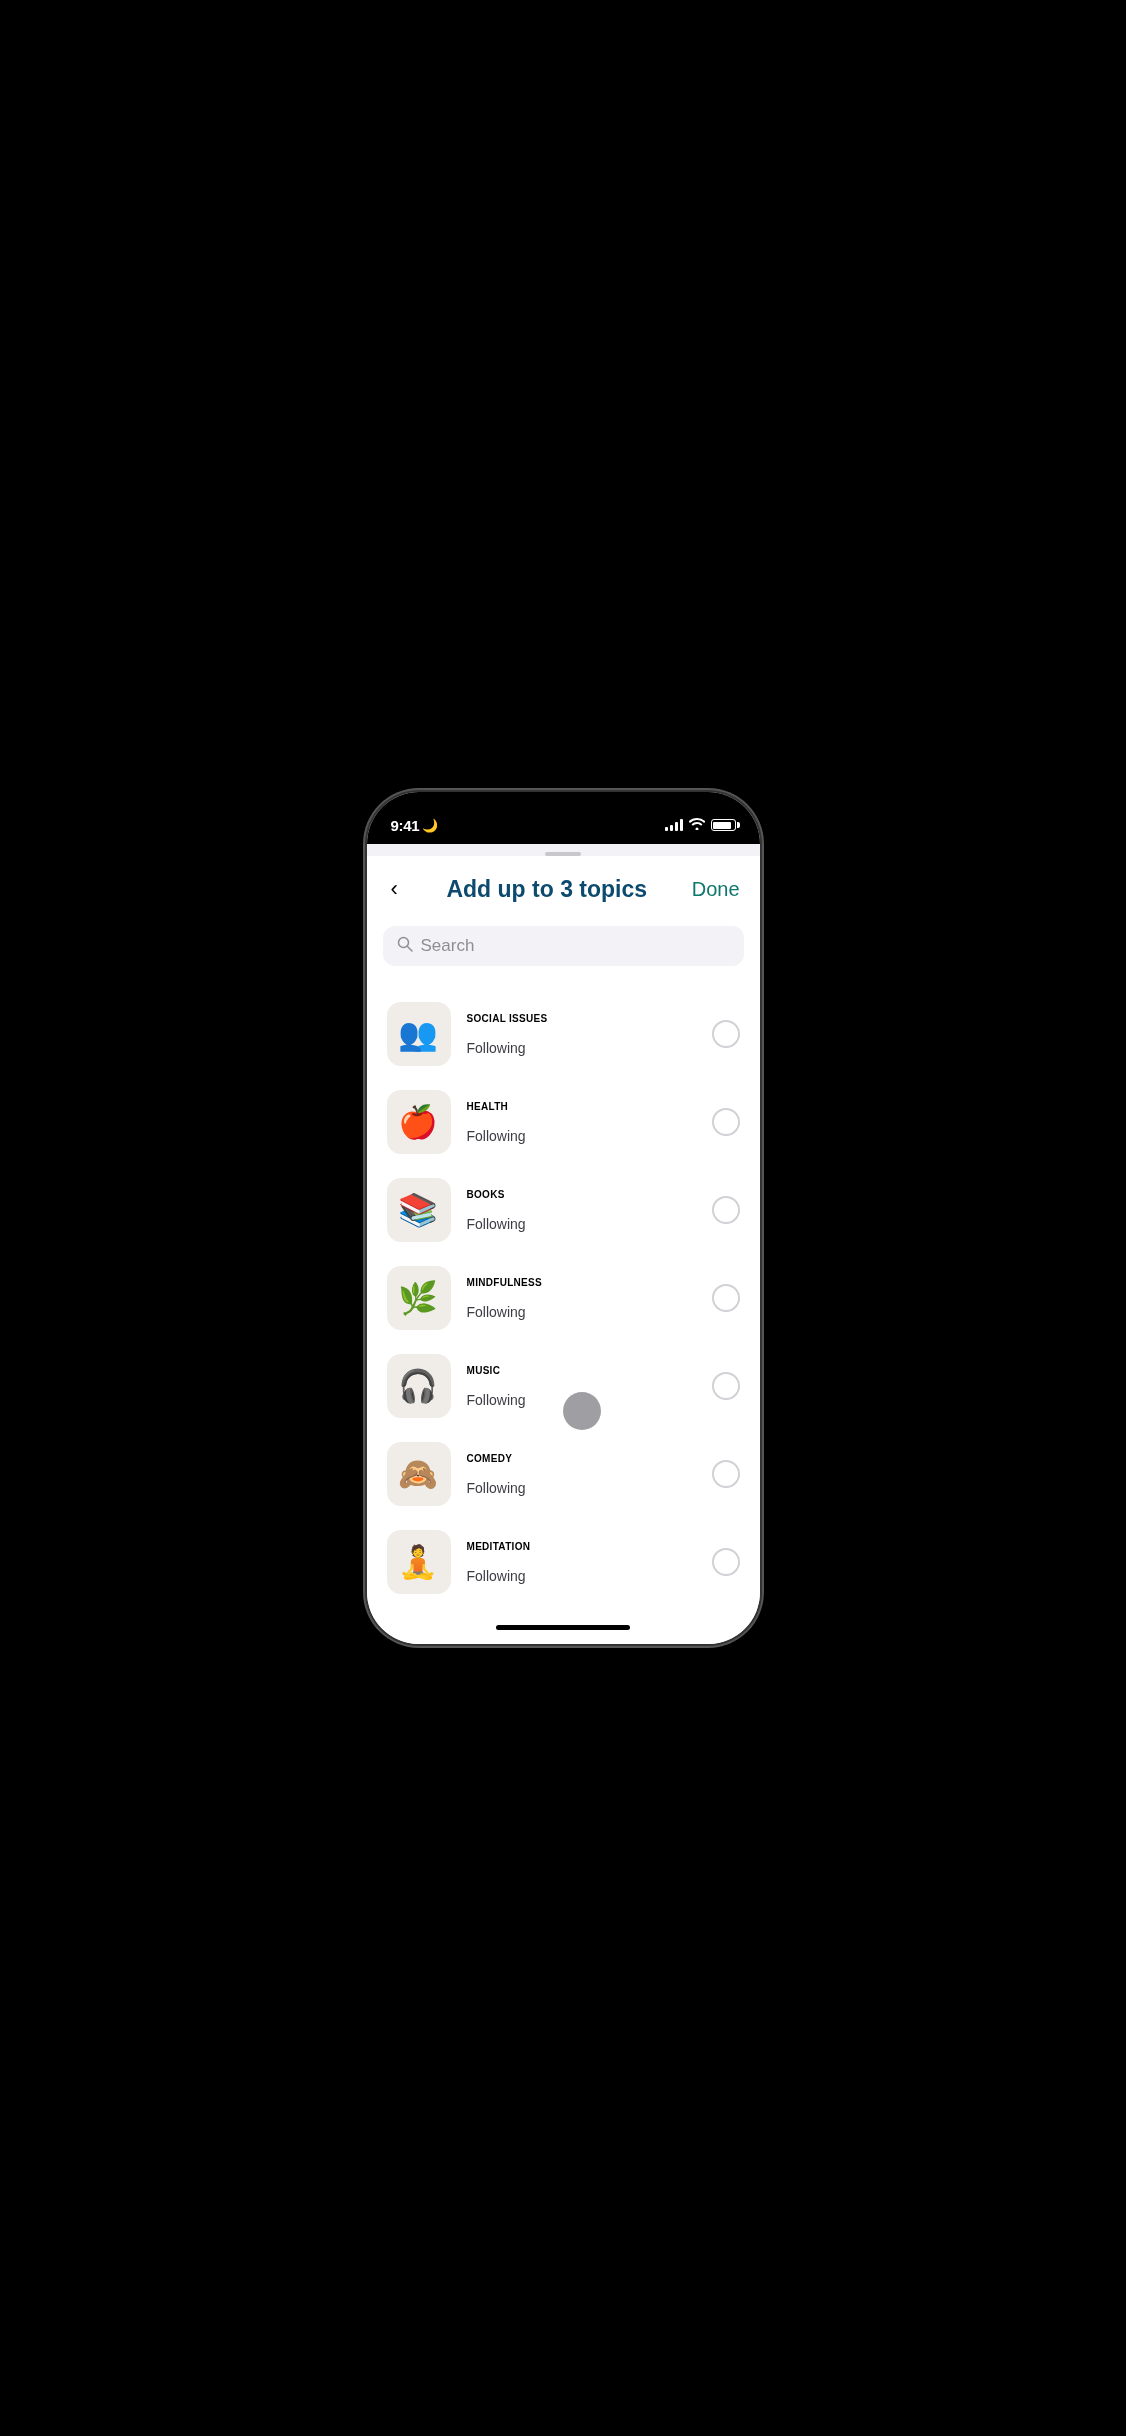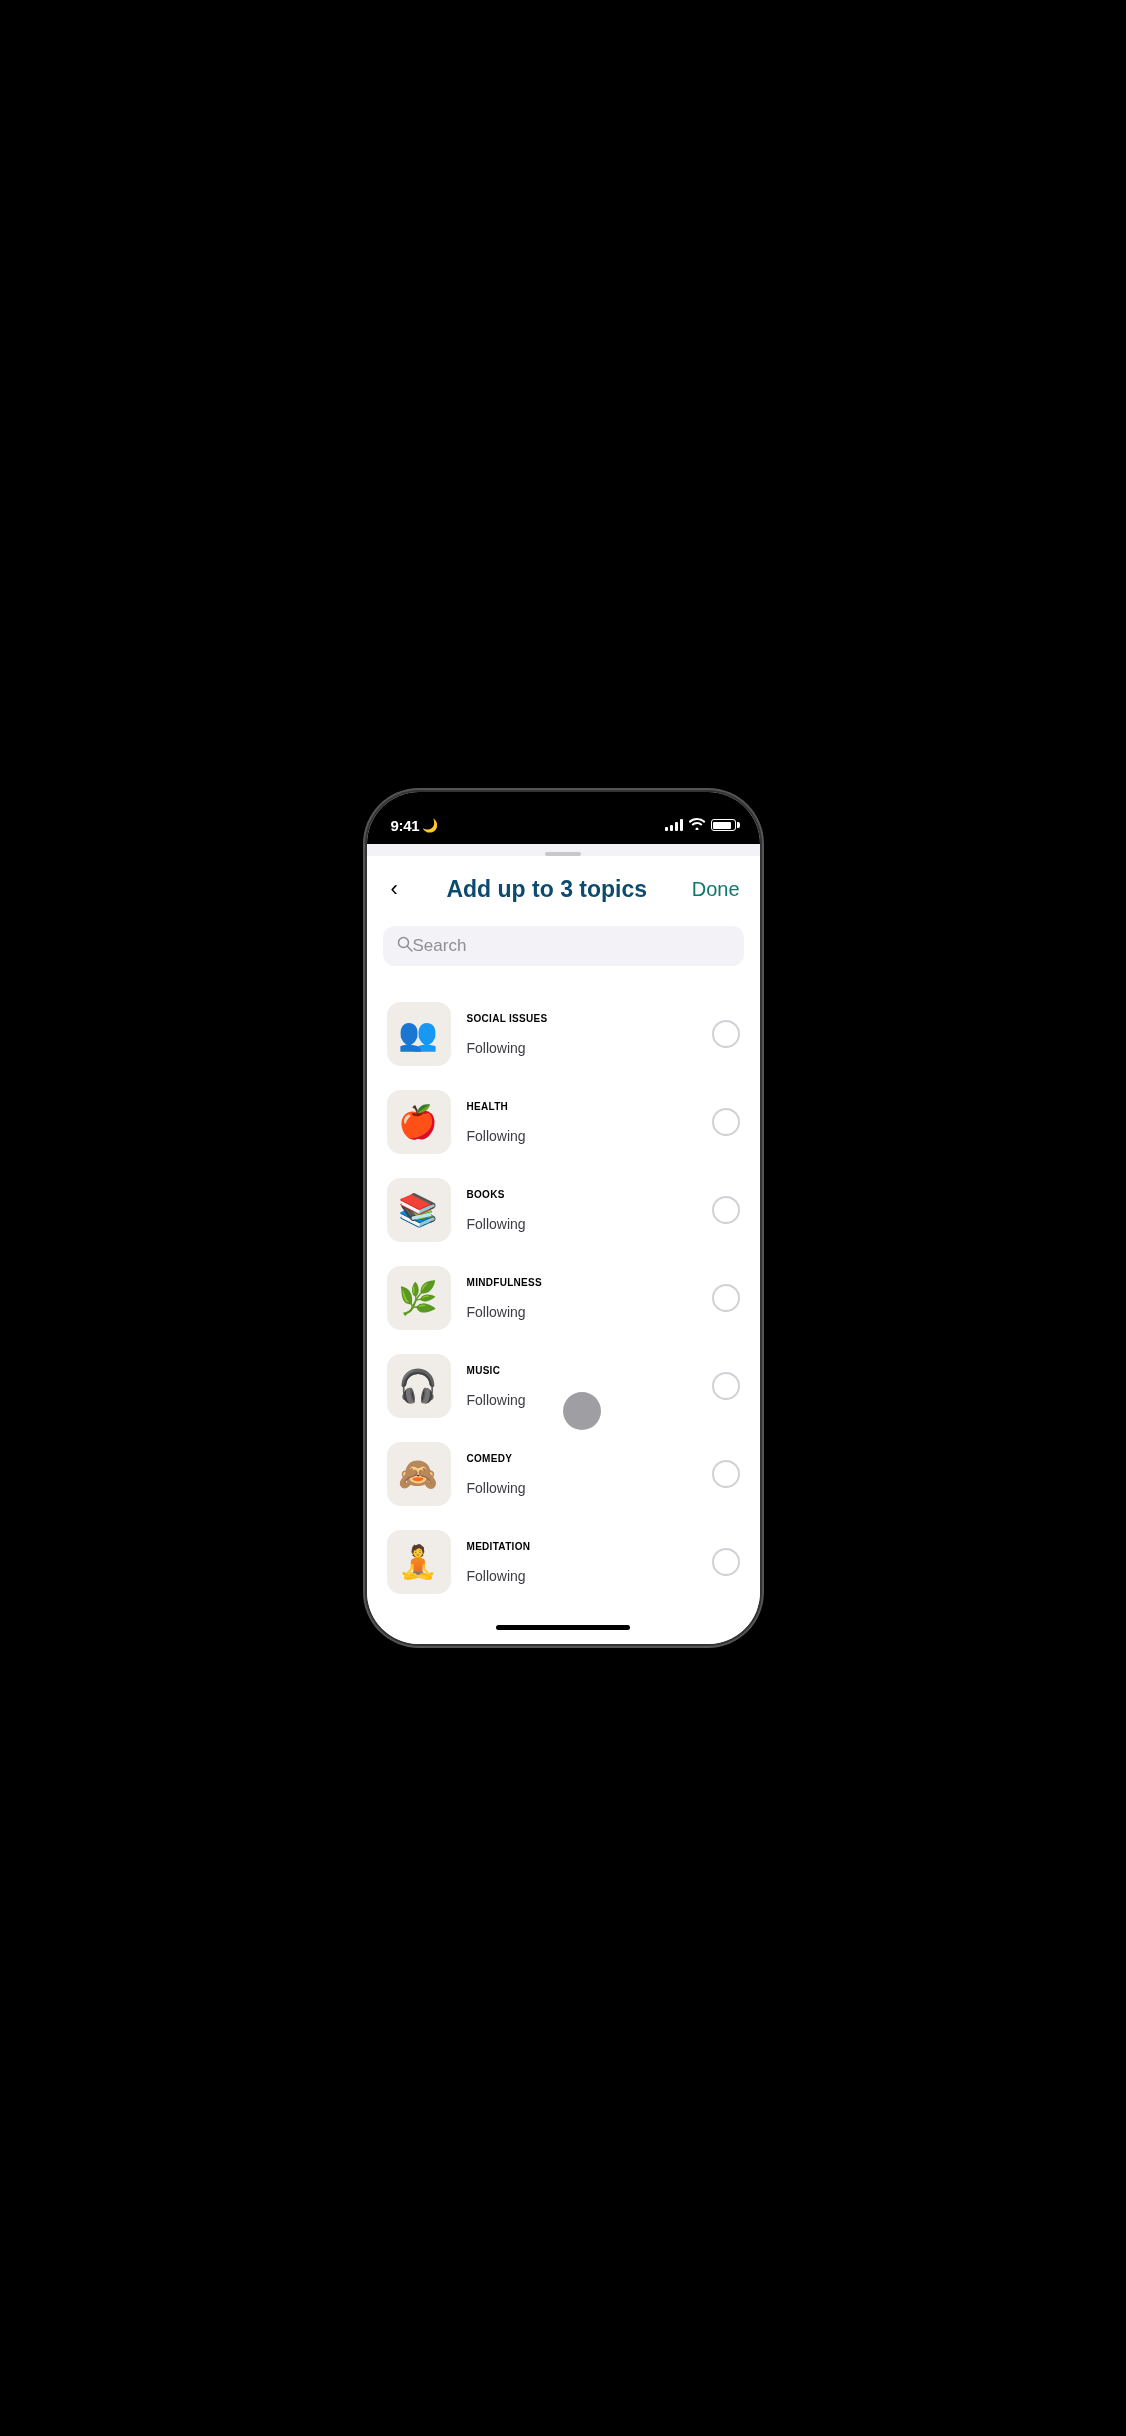--- a/index.html
+++ b/index.html
@@ -153,20 +153,21 @@
       padding: 8px 16px 16px;
       flex-shrink: 0;
     }
 
     .search-bar {
       background: #f2f2f7;
       border-radius: 12px;
       display: flex;
       align-items: center;
       padding: 10px 14px;
+      gap: 8px;
     }
 
     .search-icon-wrap {
       color: #8e8e93;
       font-size: 16px;
     }
 
     .search-input-display {
       font-size: 17px;
       color: #8e8e93;

